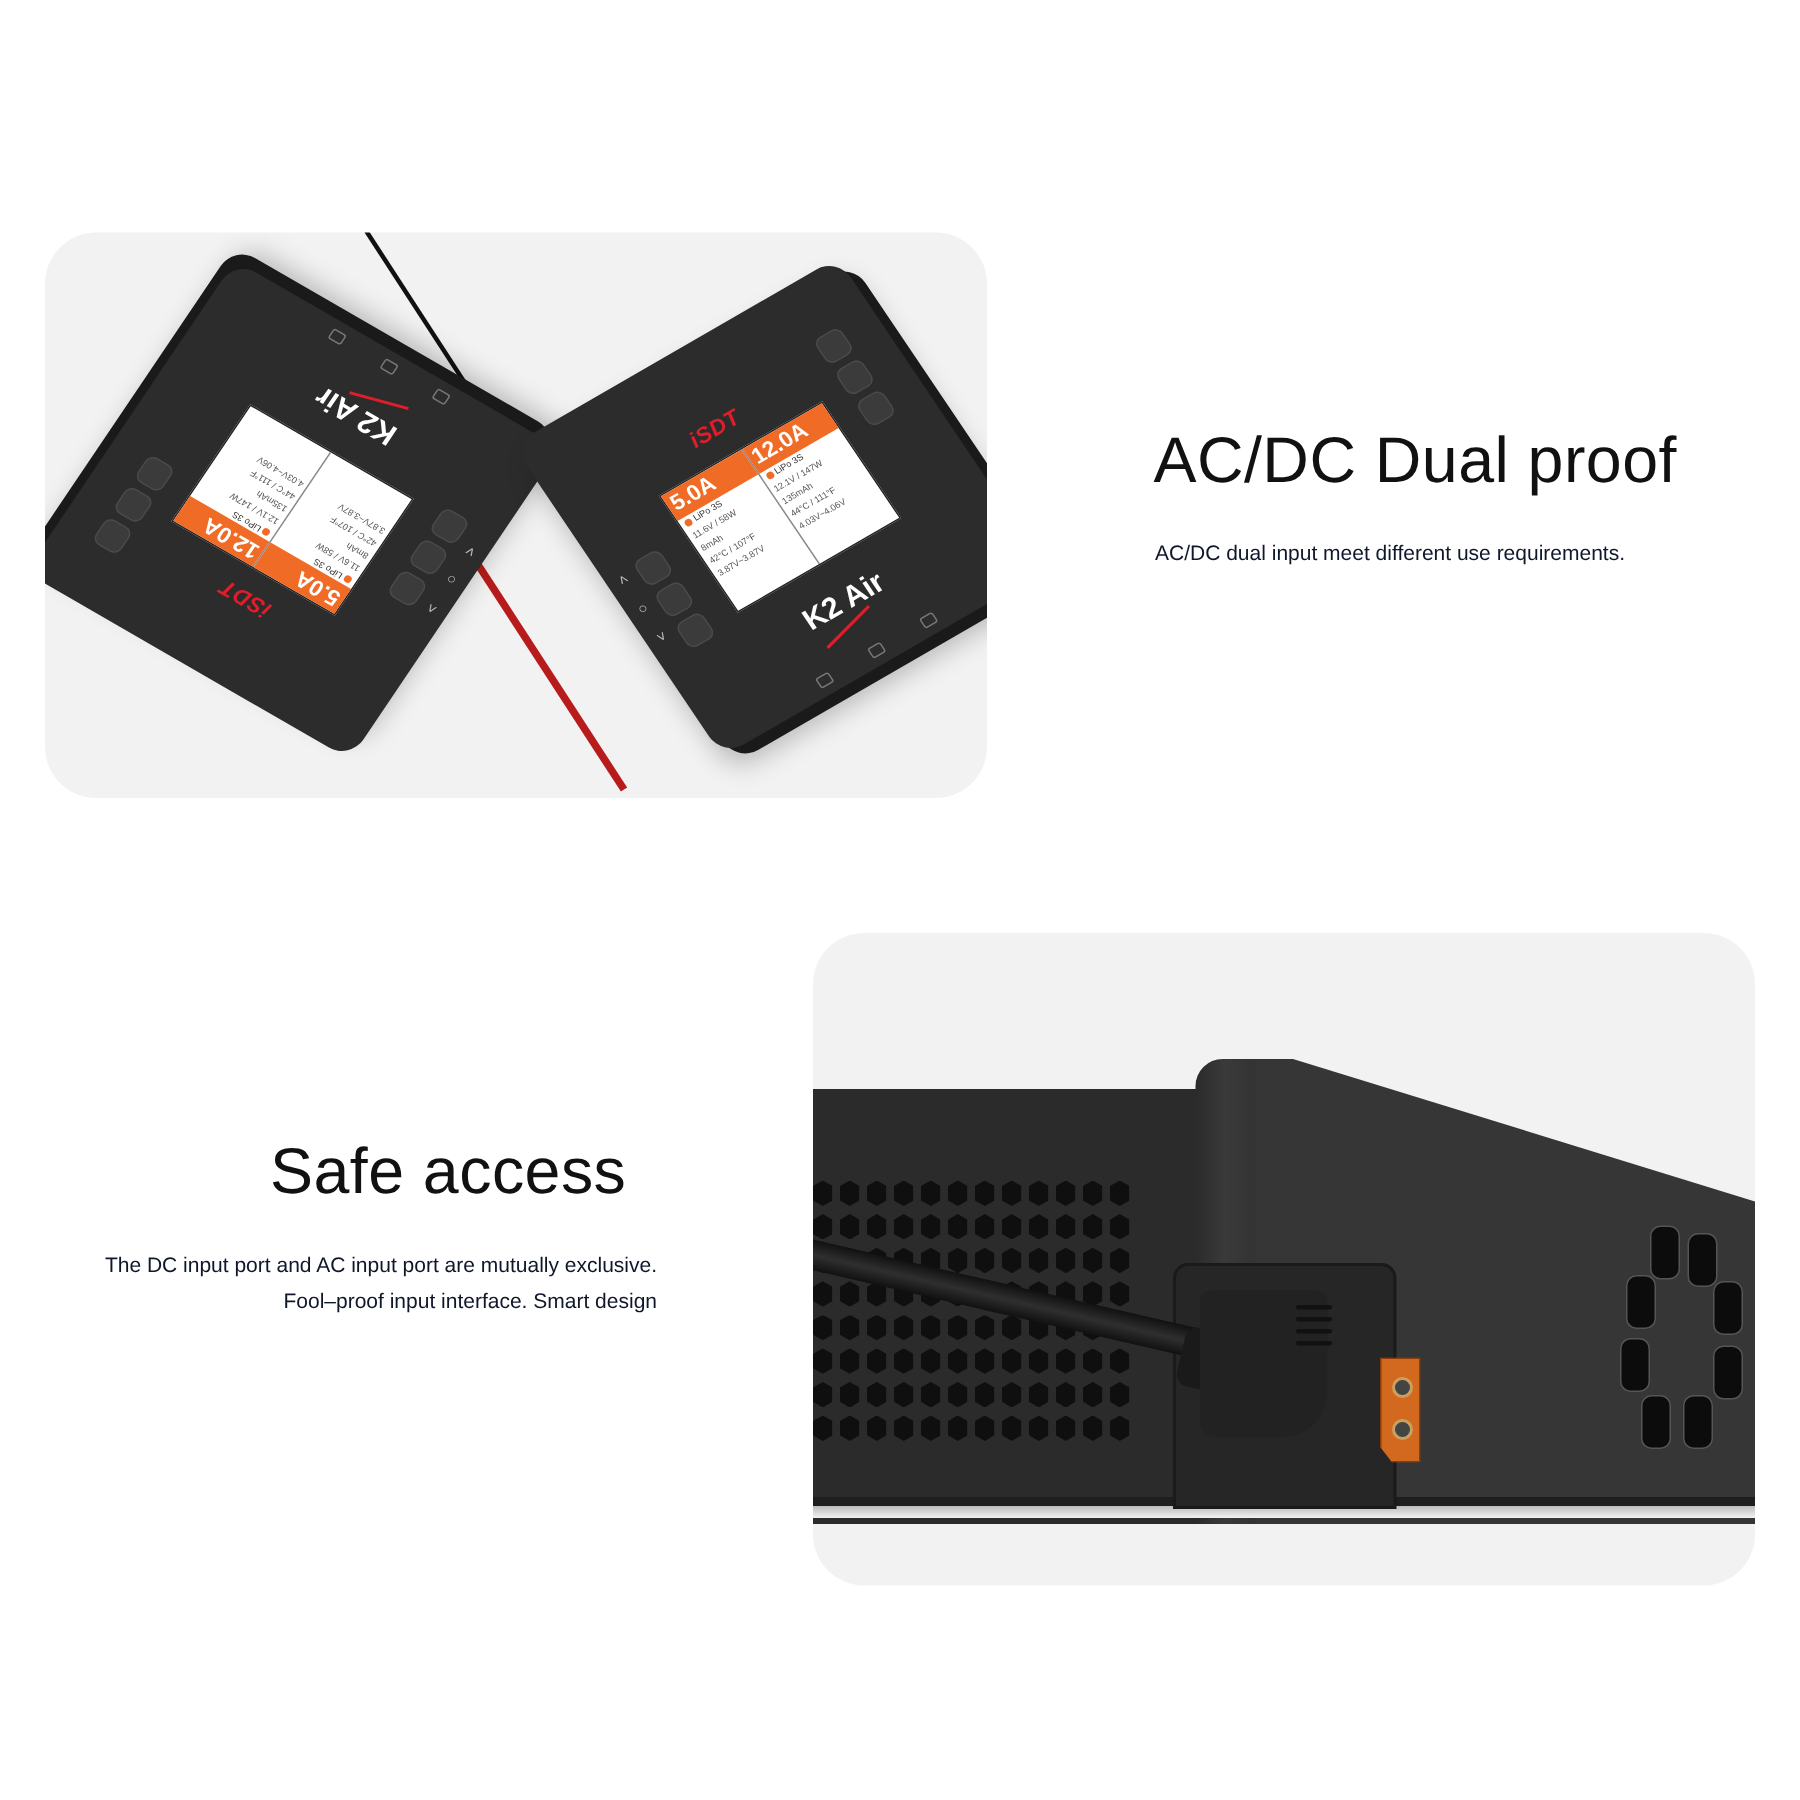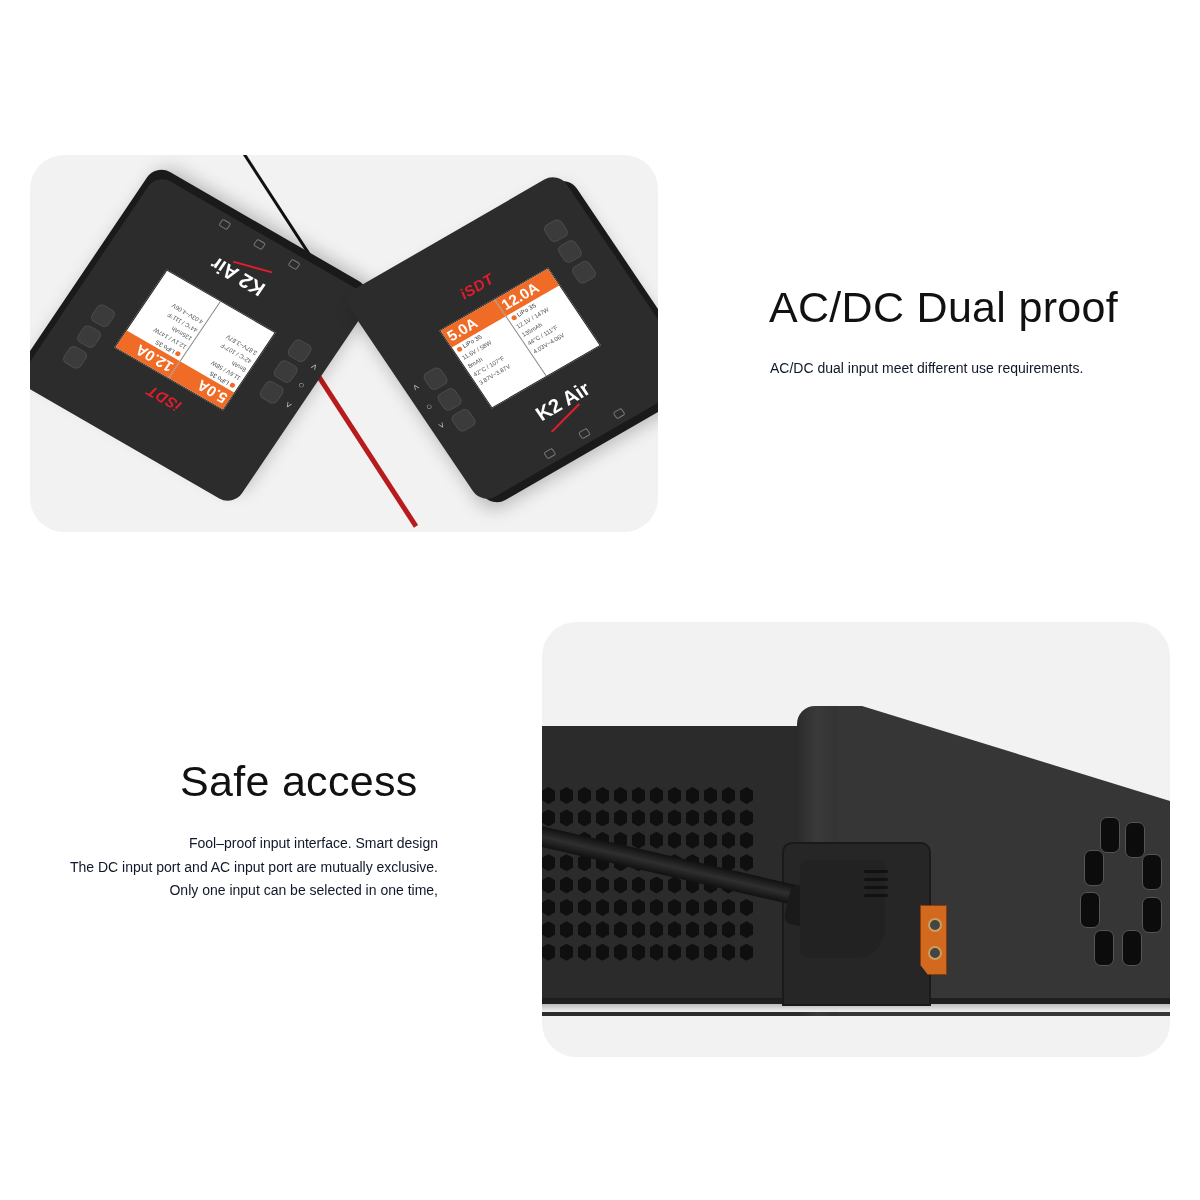--- a/index.html
+++ b/index.html
@@ -153,23 +153,22 @@
   </div>
 </div>
 
 <h2 class="heading" id="h-top">AC/DC Dual proof</h2>
 <div class="desc" id="desc-top">
   <div>AC/DC dual input meet different use requirements.</div>
 </div>
 
 <h2 class="heading" id="h-bottom">Safe access</h2>
 <div class="desc" id="desc-bottom">
+  <div>The DC input port and AC input port are mutually exclusive.</div>
   <div>Fool–proof input interface. Smart design</div>
-  <div>The DC input port and AC input port are mutually exclusive.</div>
-  <div>Only one input can be selected in one time,</div>
 </div>
 
 <div class="panel" id="panel-bottom">
   <div class="box-front"></div>
   <div class="box-side"></div>
   <div class="box-corner"></div>
   <div class="box-bottom-edge"></div>
   <div class="floor-shadow"></div>
 
   <div class="vent">

